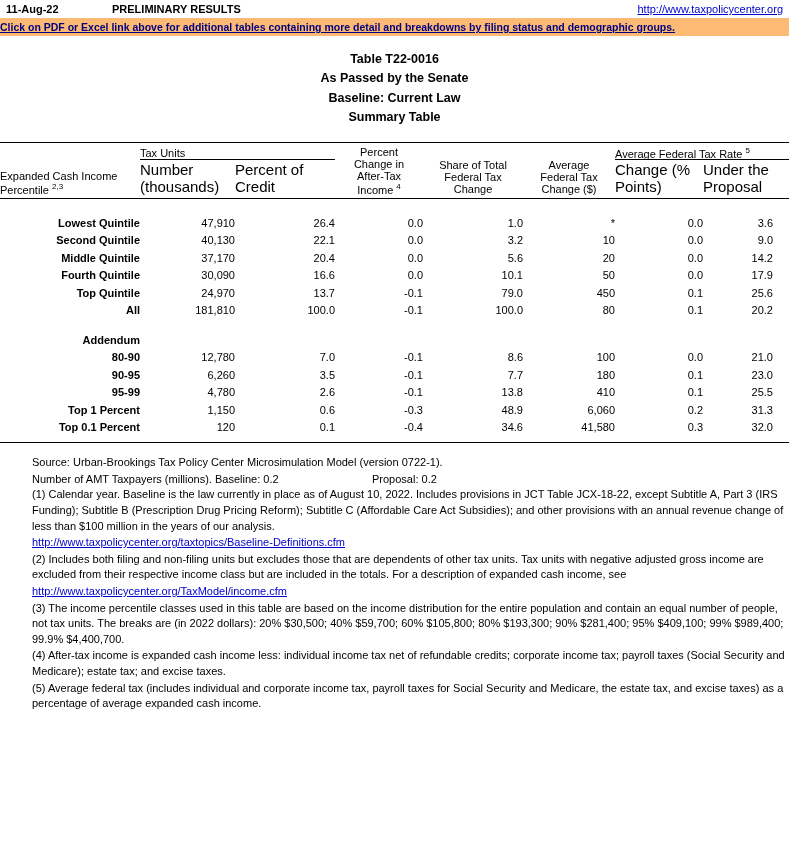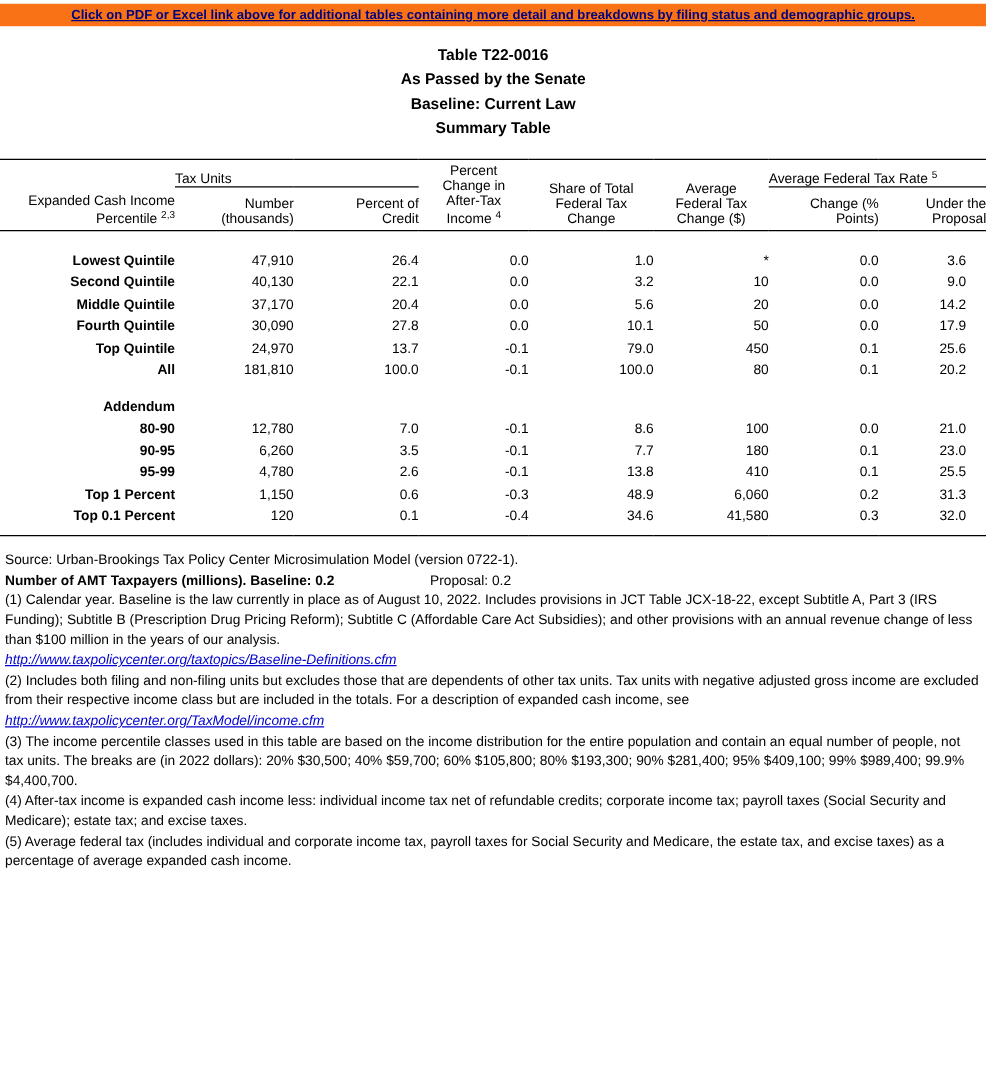--- a/index.html
+++ b/index.html
@@ -32,22 +32,22 @@
   }
   .topbar .date { width: 70px; }
   .topbar .prelim { flex: 0 0 auto; margin-left: 36px; }
   .topbar .url {
     margin-left: auto;
     font-weight: normal;
     color: #0000cc;
     text-decoration: underline;
   }
   .bluebar {
-    background: #f97316;
-    text-align: center;
+    background: #fdba74;
+    text-align: left;
     font-size: 10.5px;
     font-weight: bold;
     color: #000080;
     padding: 3px 0 3px 0;
     margin-top: 3px;
     text-decoration: underline;
   }
   
   .titles {
     text-align: center;
@@ -75,31 +75,31 @@
   .hdr-group {
     text-align: left;
     font-size: 11px;
     font-weight: normal;
     padding: 4px 2px 2px 2px;
   }
   .hdr-group.underline-span {
     border-bottom: 1px solid #000;
   }
   .hdr-sub {
-    text-align: right;
-    font-size: 11px;
+    text-align: left;
+    font-size: 15px;
     padding: 2px 2px 3px 2px;
   }
   .col-label {
     text-align: center;
     font-size: 11px;
     padding: 2px 4px 3px 4px;
   }
   .firstcol {
-    text-align: right;
+    text-align: left;
     font-size: 11px;
     padding-left: 4px;
   }
   .sup { font-size: 8px; vertical-align: super; }
   td.num { text-align: right; padding-right: 16px; }
   td.num.tight { padding-right: 16px; }
   .rowlabel {
     text-align: right;
     font-weight: bold;
     padding-right: 8px;
@@ -110,38 +110,43 @@
     padding-left: 2px;
   }
   tr.datarow td { height: 17.5px; }
   tr.spacer td { height: 12px; }
   
   .notes {
     margin-top: 12px;
     padding: 0 4px 0 4px;
     font-size: 11px;
     line-height: 1.42;
+    margin-left: 28px;
   }
   .notes p { margin: 0 0 1px 0; }
   .notes a {
     color: #0000cc;
     text-decoration: underline;
     word-break: break-all;
-    font-style: italic;
   }
   .amt-line {
     display: flex;
   }
-  .amt-line .a { width: 340px; font-weight: bold; }
+  .amt-line .a { width: 340px; }
 </style>
 </head>
 <body>
 
 <div class="page">
 
+  <div class="topbar">
+    <span class="date">11-Aug-22</span>
+    <span class="prelim">PRELIMINARY RESULTS</span>
+    <span class="url">http://www.taxpolicycenter.org</span>
+  </div>
 
   <div class="bluebar">Click on PDF or Excel link above for additional tables containing more detail and breakdowns by filing status and demographic groups.</div>
 
   <div class="titles">
     <div>Table T22-0016</div>
     <div>As Passed by the Senate</div>
     <div>Baseline: Current Law</div>
     <div>Summary Table</div>
   </div>
 
@@ -236,21 +241,21 @@
         <td class="num">20.4</td>
         <td class="num">0.0</td>
         <td class="num">5.6</td>
         <td class="num">20</td>
         <td class="num">0.0</td>
         <td class="num tight">14.2</td>
       </tr>
       <tr class="datarow">
         <td class="rowlabel">Fourth Quintile</td>
         <td class="num">30,090</td>
-        <td class="num">27.8</td>
+        <td class="num">16.6</td>
         <td class="num">0.0</td>
         <td class="num">10.1</td>
         <td class="num">50</td>
         <td class="num">0.0</td>
         <td class="num tight">17.9</td>
       </tr>
       <tr class="datarow">
         <td class="rowlabel">Top Quintile</td>
         <td class="num">24,970</td>
         <td class="num">13.7</td>

